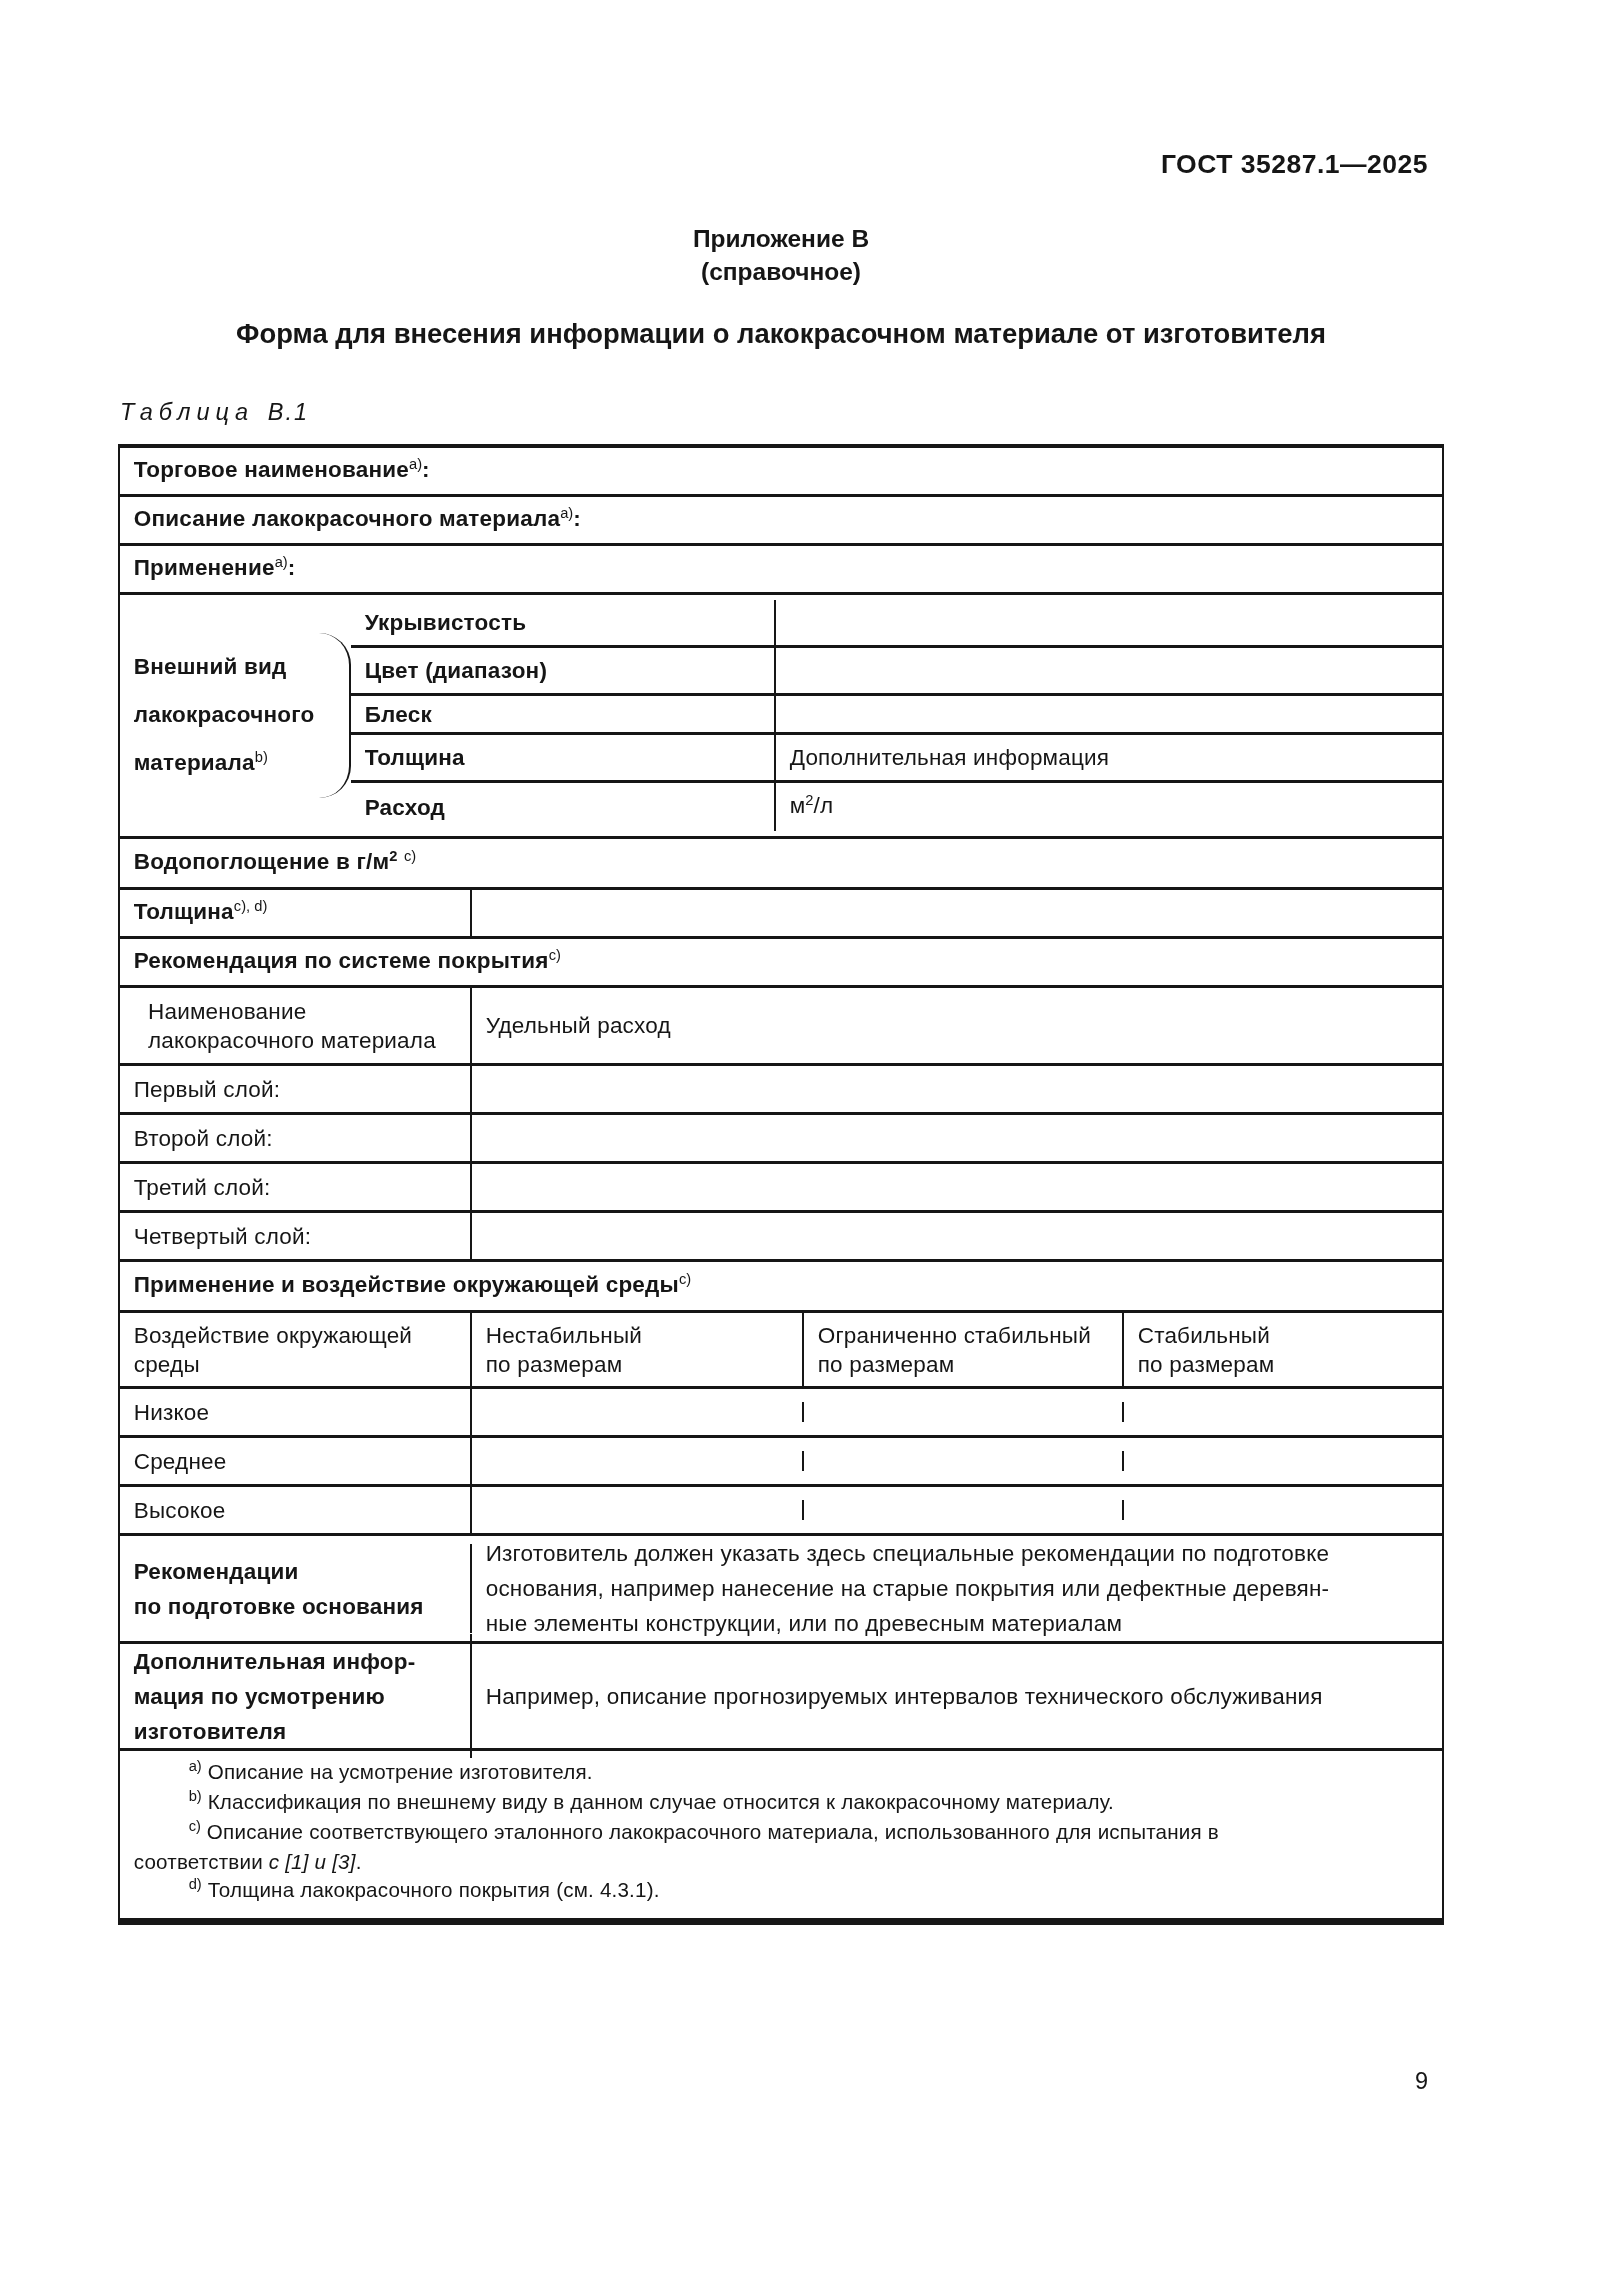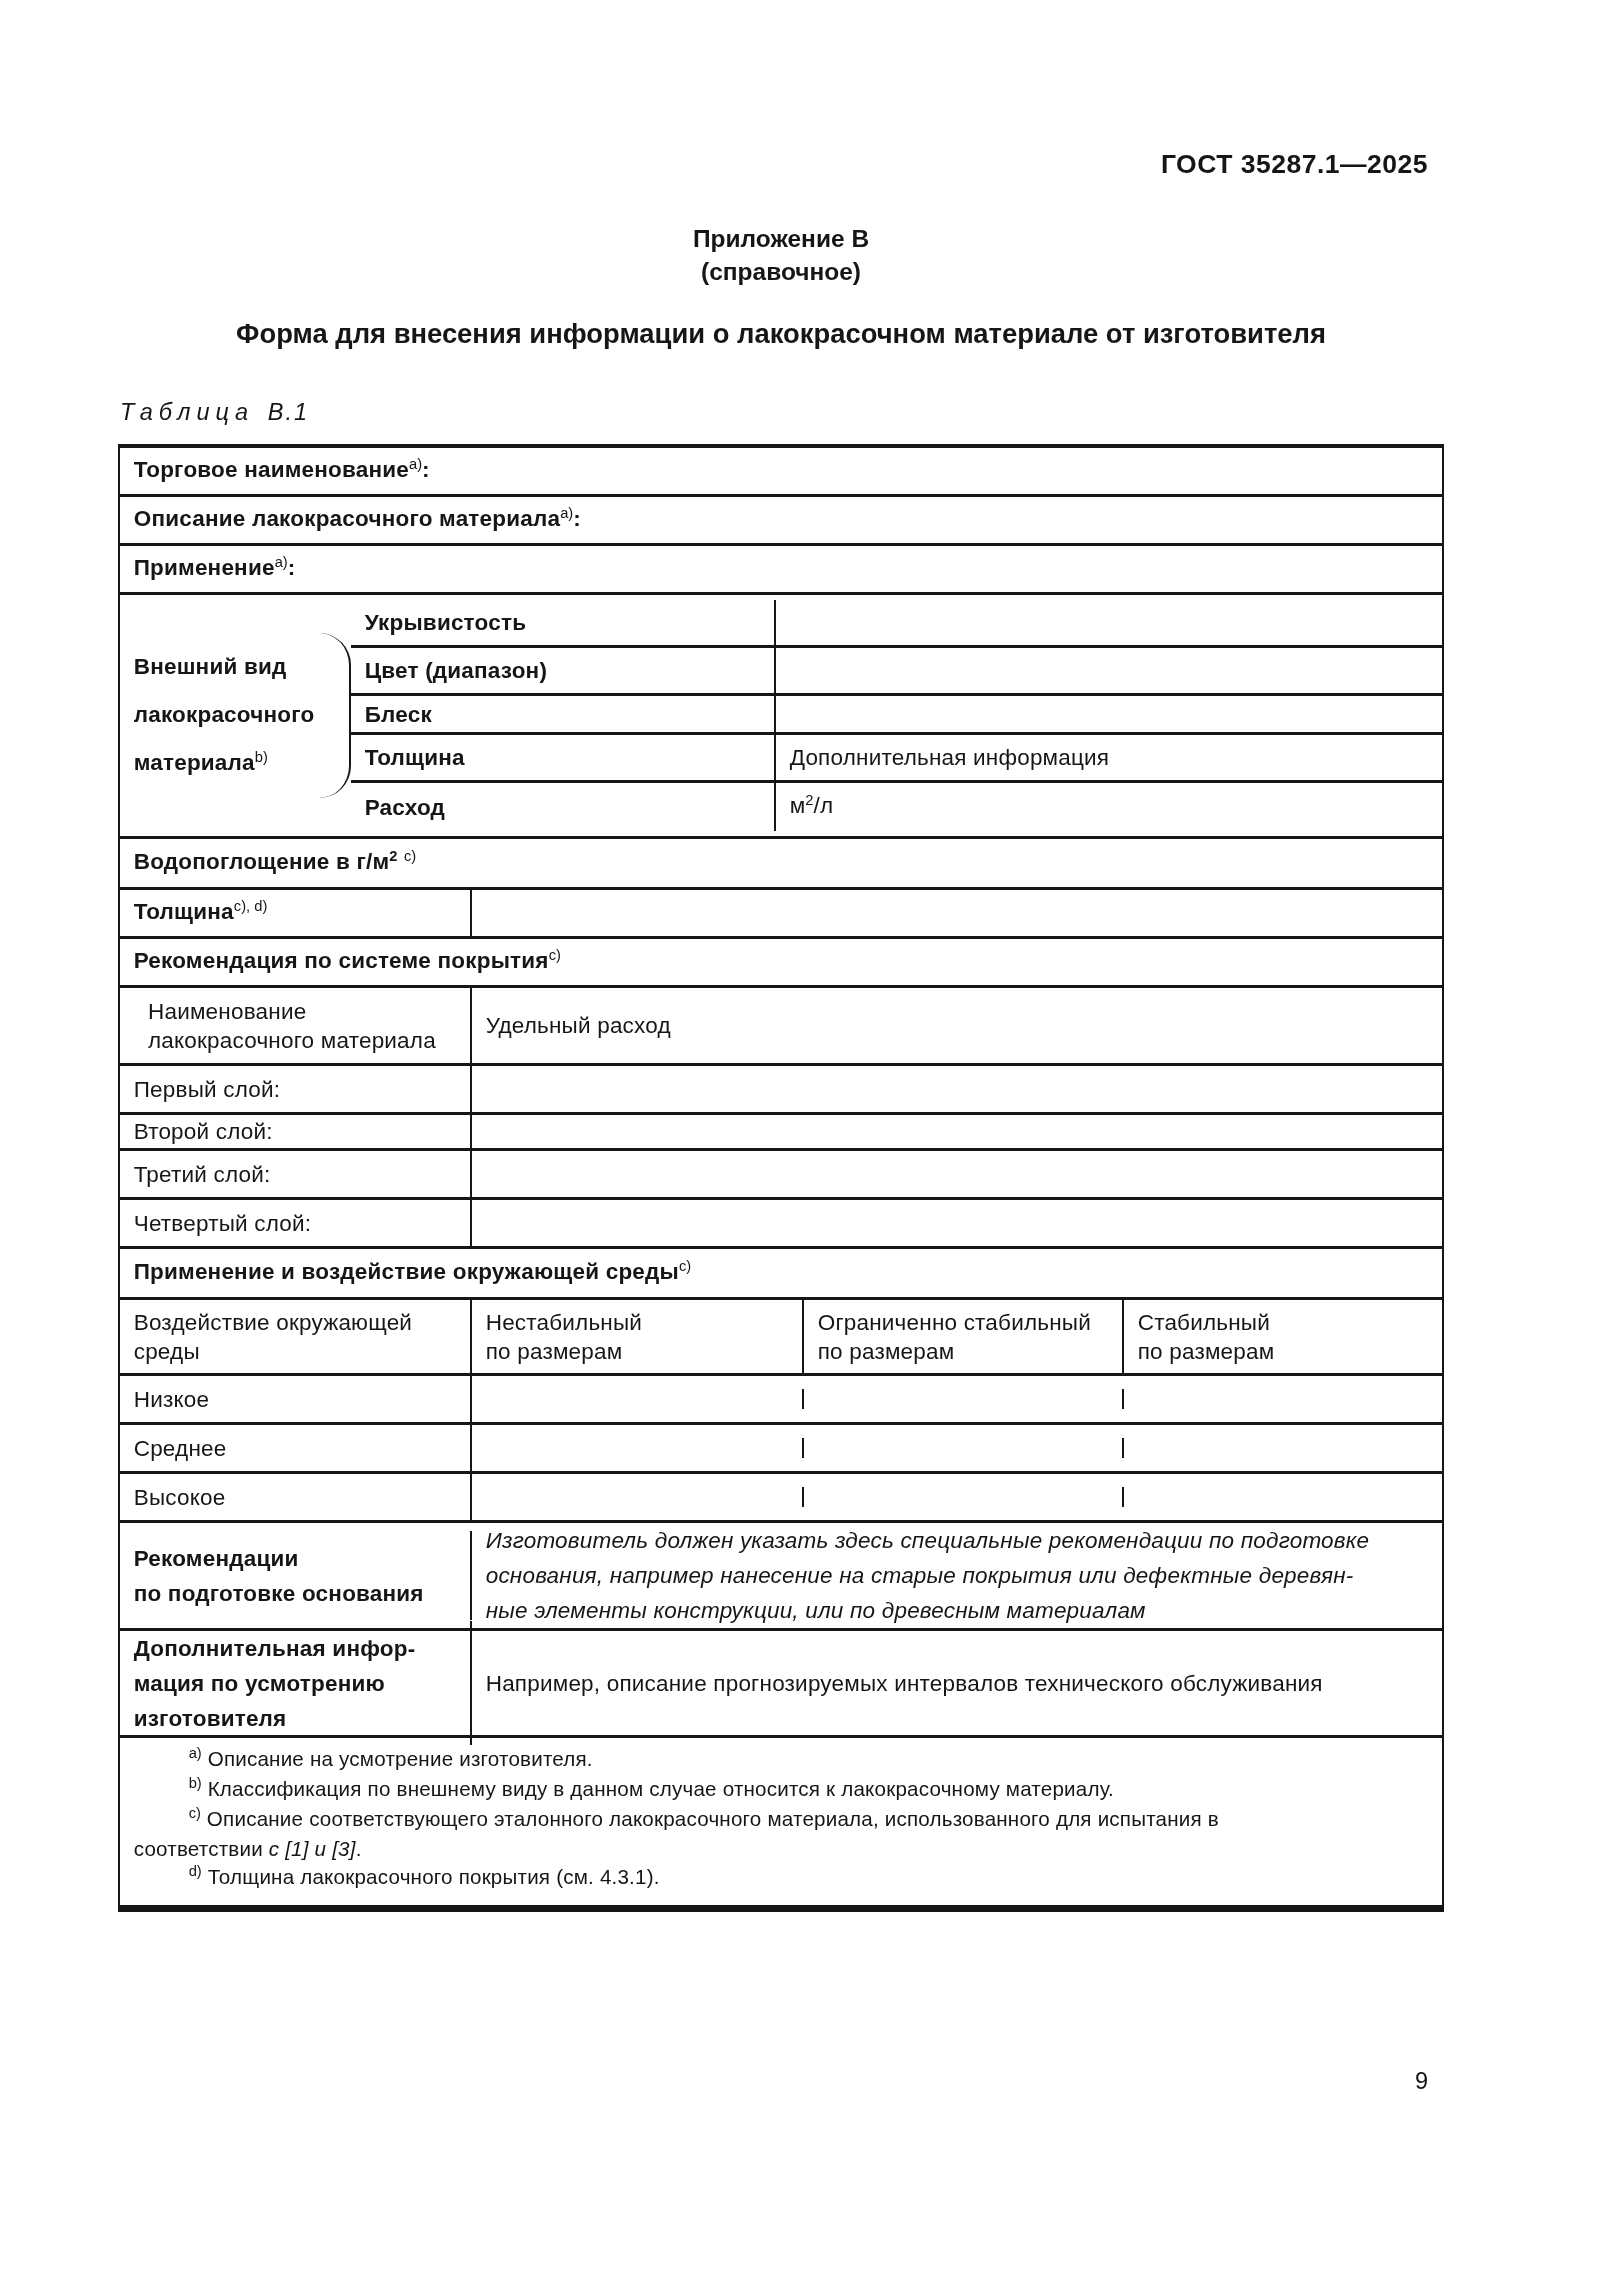--- a/index.html
+++ b/index.html
@@ -173,21 +173,21 @@
         </div>
       </div>
       <div class="t-row" style="height: 49px;">
         <div class="t-cell" style="width: 352px;">
           <div class="line"><span class="">Первый слой:</span></div>
         </div>
         <div class="t-cell" style="width: 966px;">
           <div class="line"></div>
         </div>
       </div>
-      <div class="t-row" style="height: 36px;">
+      <div class="t-row" style="height: 49px;">
         <div class="t-cell" style="width: 352px;">
           <div class="line"><span class="">Второй слой:</span></div>
         </div>
         <div class="t-cell" style="width: 966px;">
           <div class="line"></div>
         </div>
       </div>
       <div class="t-row" style="height: 49px;">
         <div class="t-cell" style="width: 352px;">
           <div class="line"><span class="">Третий слой:</span></div>
@@ -267,21 +267,21 @@
         </div>
         <div class="t-cell" style="width: 315px;">
           <div class="line"></div>
         </div>
       </div>
       <div class="t-row" style="height: 108px;">
         <div class="t-cell" style="width: 352px;">
           <div class="line" style="line-height: 35px;"><span class="b ">Рекомендации</span></div>
           <div class="line" style="line-height: 35px;"><span class="b ">по подготовке основания</span></div>
         </div>
-        <div class="t-cell" style="width: 966px; font-style: italic;">
+        <div class="t-cell" style="width: 966px;">
           <div class="line" style="line-height: 35px;"><span class="">Изготовитель должен указать здесь специальные рекомендации по подготовке</span></div>
           <div class="line" style="line-height: 35px;"><span class="">основания, например нанесение на старые покрытия или дефектные деревян-</span></div>
           <div class="line" style="line-height: 35px;"><span class="">ные элементы конструкции, или по древесным материалам</span></div>
         </div>
       </div>
       <div class="t-row" style="height: 107px;">
         <div class="t-cell" style="width: 352px;">
           <div class="line" style="line-height: 35px;"><span class="b ">Дополнительная инфор-</span></div>
           <div class="line" style="line-height: 35px;"><span class="b ">мация по усмотрению</span></div>
           <div class="line" style="line-height: 35px;"><span class="b ">изготовителя</span></div>

